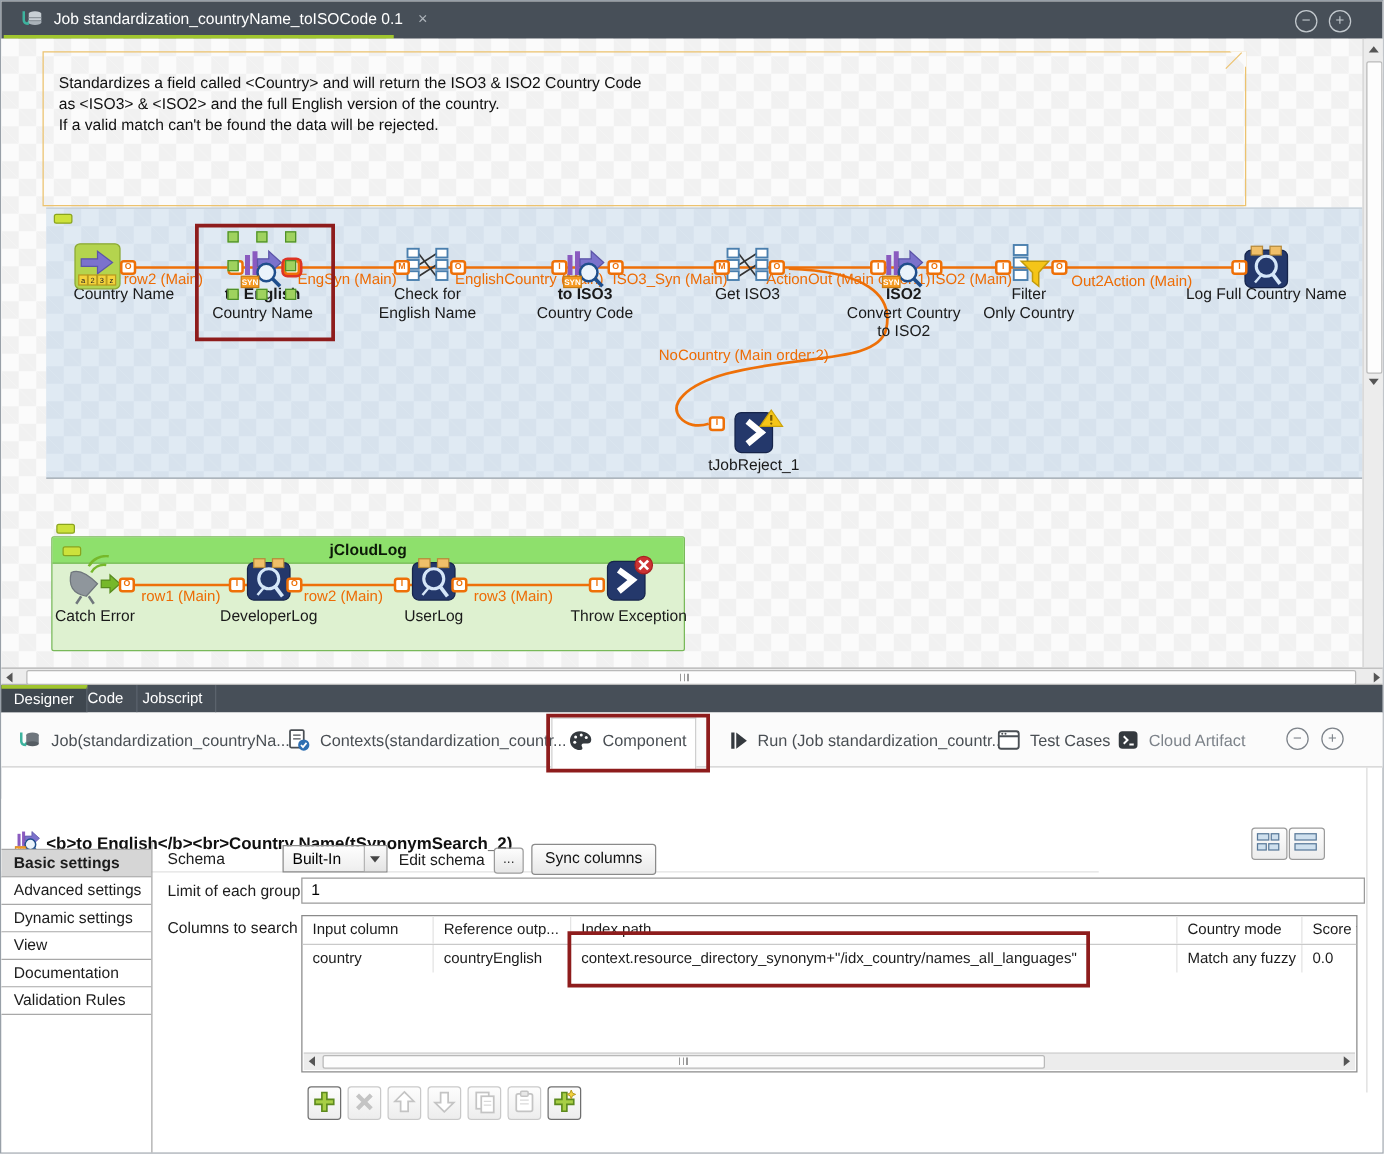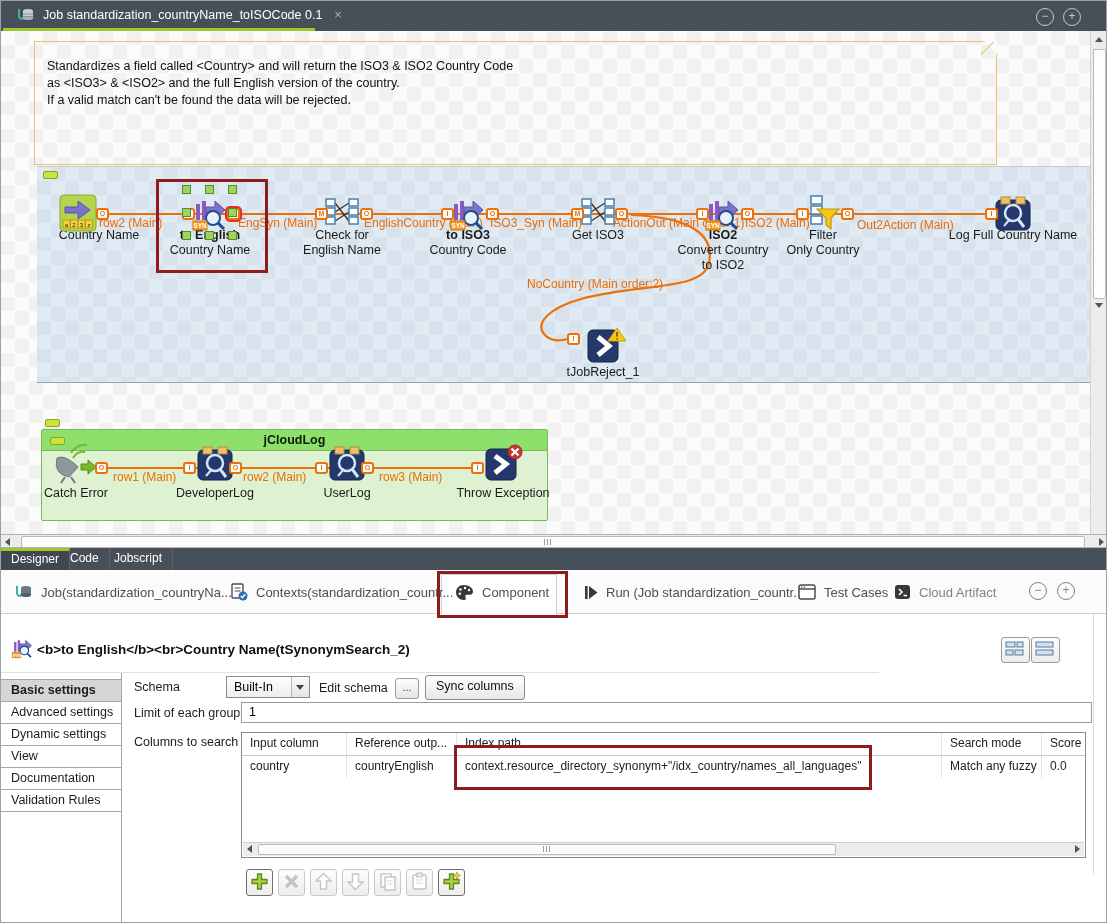--- a/index.html
+++ b/index.html
@@ -64,21 +64,21 @@
   .vtab{position:absolute;top:0;height:22px;line-height:21px;padding:0 10px;border-right:1px solid #5b636c;box-sizing:border-box;}
   .vtab.active{border-top:3px solid #a0c52e;line-height:17px;background:#3f474f;}
   
   .paneltabs{position:absolute;left:0;top:569px;width:1107px;height:44px;background:#fbfbfb;border-bottom:1px solid #cfcfcf;box-sizing:border-box;}
   .ptab{position:absolute;top:12px;height:20px;display:flex;align-items:center;gap:8px;color:#4a4f54;font-size:13px;white-space:nowrap;}
   .ptab-box{position:absolute;left:440px;top:4px;width:114px;height:40px;background:#fff;
     border:1px solid #cfcfcf;border-bottom:none;}
   .pcircle{position:absolute;width:16px;height:16px;border:1px solid #7d838a;border-radius:50%;
     color:#7d838a;font-size:12px;line-height:14px;text-align:center;top:12px;}
   
-  .cheader{position:absolute;left:0;top:613px;width:878px;height:59px;background:#fff;border-bottom:1px solid #e2e2e2;box-sizing:border-box;padding-left:16px;}
+  .cheader{position:absolute;left:0;top:638px;width:878px;height:59px;background:#fff;border-bottom:1px solid #e2e2e2;box-sizing:border-box;padding-left:16px;}
   .ctitle{position:absolute;left:36px;top:28px;font-size:13.5px;font-weight:bold;color:#101010;white-space:nowrap;}
   .lay-btn{position:absolute;top:23px;width:27px;height:24px;border:1px solid #9b9b9b;border-radius:3px;
     background:linear-gradient(#fdfdfd,#ececec);}
   .menu{position:absolute;left:0;top:678px;width:120px;border-top:1px solid #a8a8a8;}
   .menu-item{height:21px;line-height:20px;padding-left:10px;border-bottom:1px solid #a8a8a8;font-size:12.5px;color:#1c1c1c;background:#fff;}
   .menu-item.active{background:#d6d6d6;font-weight:bold;}
   .vline{position:absolute;left:120px;top:672px;width:1px;height:251px;background:#a8a8a8;}
   .flabel{position:absolute;font-size:12.5px;color:#1c1c1c;white-space:nowrap;}
   .dropdown{position:absolute;left:225px;top:675px;width:84px;height:22px;border:1px solid #8a8a8a;
     background:linear-gradient(#fefefe,#eee);font-size:12.5px;box-sizing:border-box;text-decoration:underline;}
@@ -544,21 +544,21 @@
   <span class="flabel" style="left:133px;top:705px;">Limit of each group</span>
   <div class="limit-input">1</div>
 
   <span class="flabel" style="left:133px;top:734px;">Columns to search</span>
 
   <div class="table">
     <div class="trow head">
       <div class="tcell c0">Input column</div>
       <div class="tcell c1">Reference outp...</div>
       <div class="tcell c2">Index path</div>
-      <div class="tcell c3">Search mode</div>
+      <div class="tcell c3">Country mode</div>
       <div class="tcell c4">Score threshold</div>
     </div>
     <div class="trow">
       <div class="tcell c0">country</div>
       <div class="tcell c1">countryEnglish</div>
       <div class="tcell c2">context.resource_directory_synonym+"/idx_country/names_all_languages"</div>
       <div class="tcell c3">Match any fuzzy</div>
       <div class="tcell c4">0.0</div>
     </div>
 

